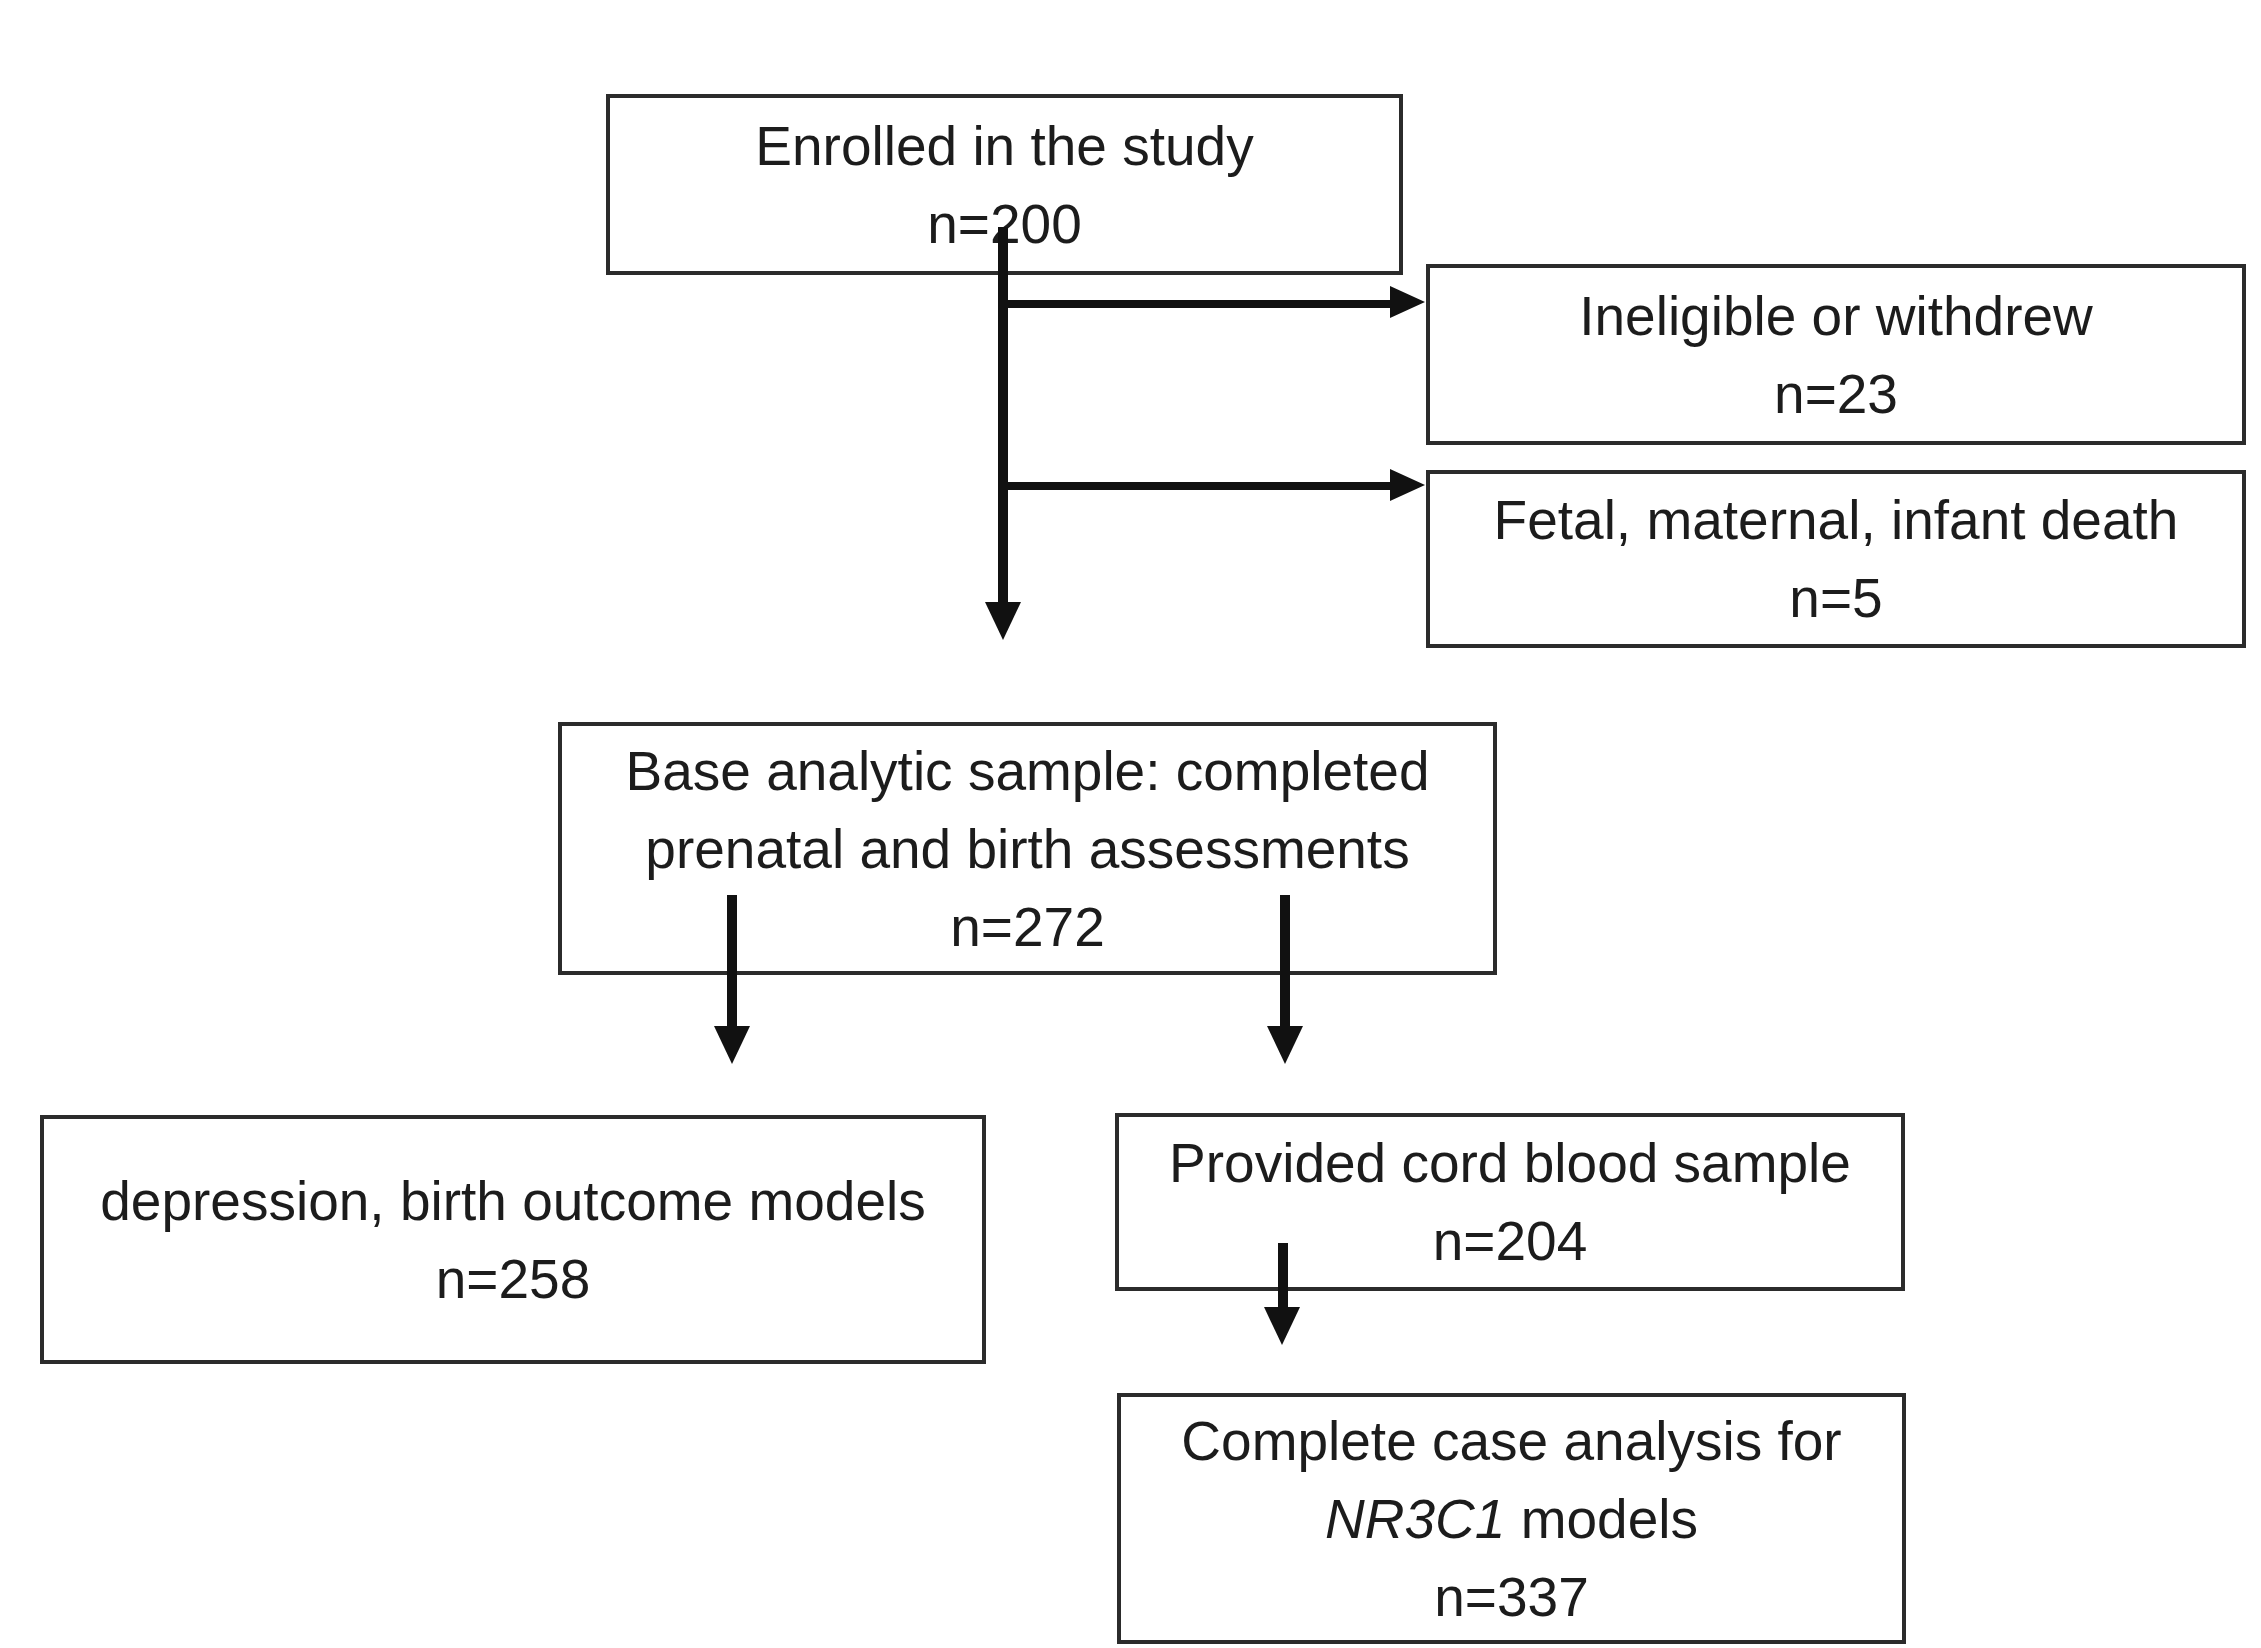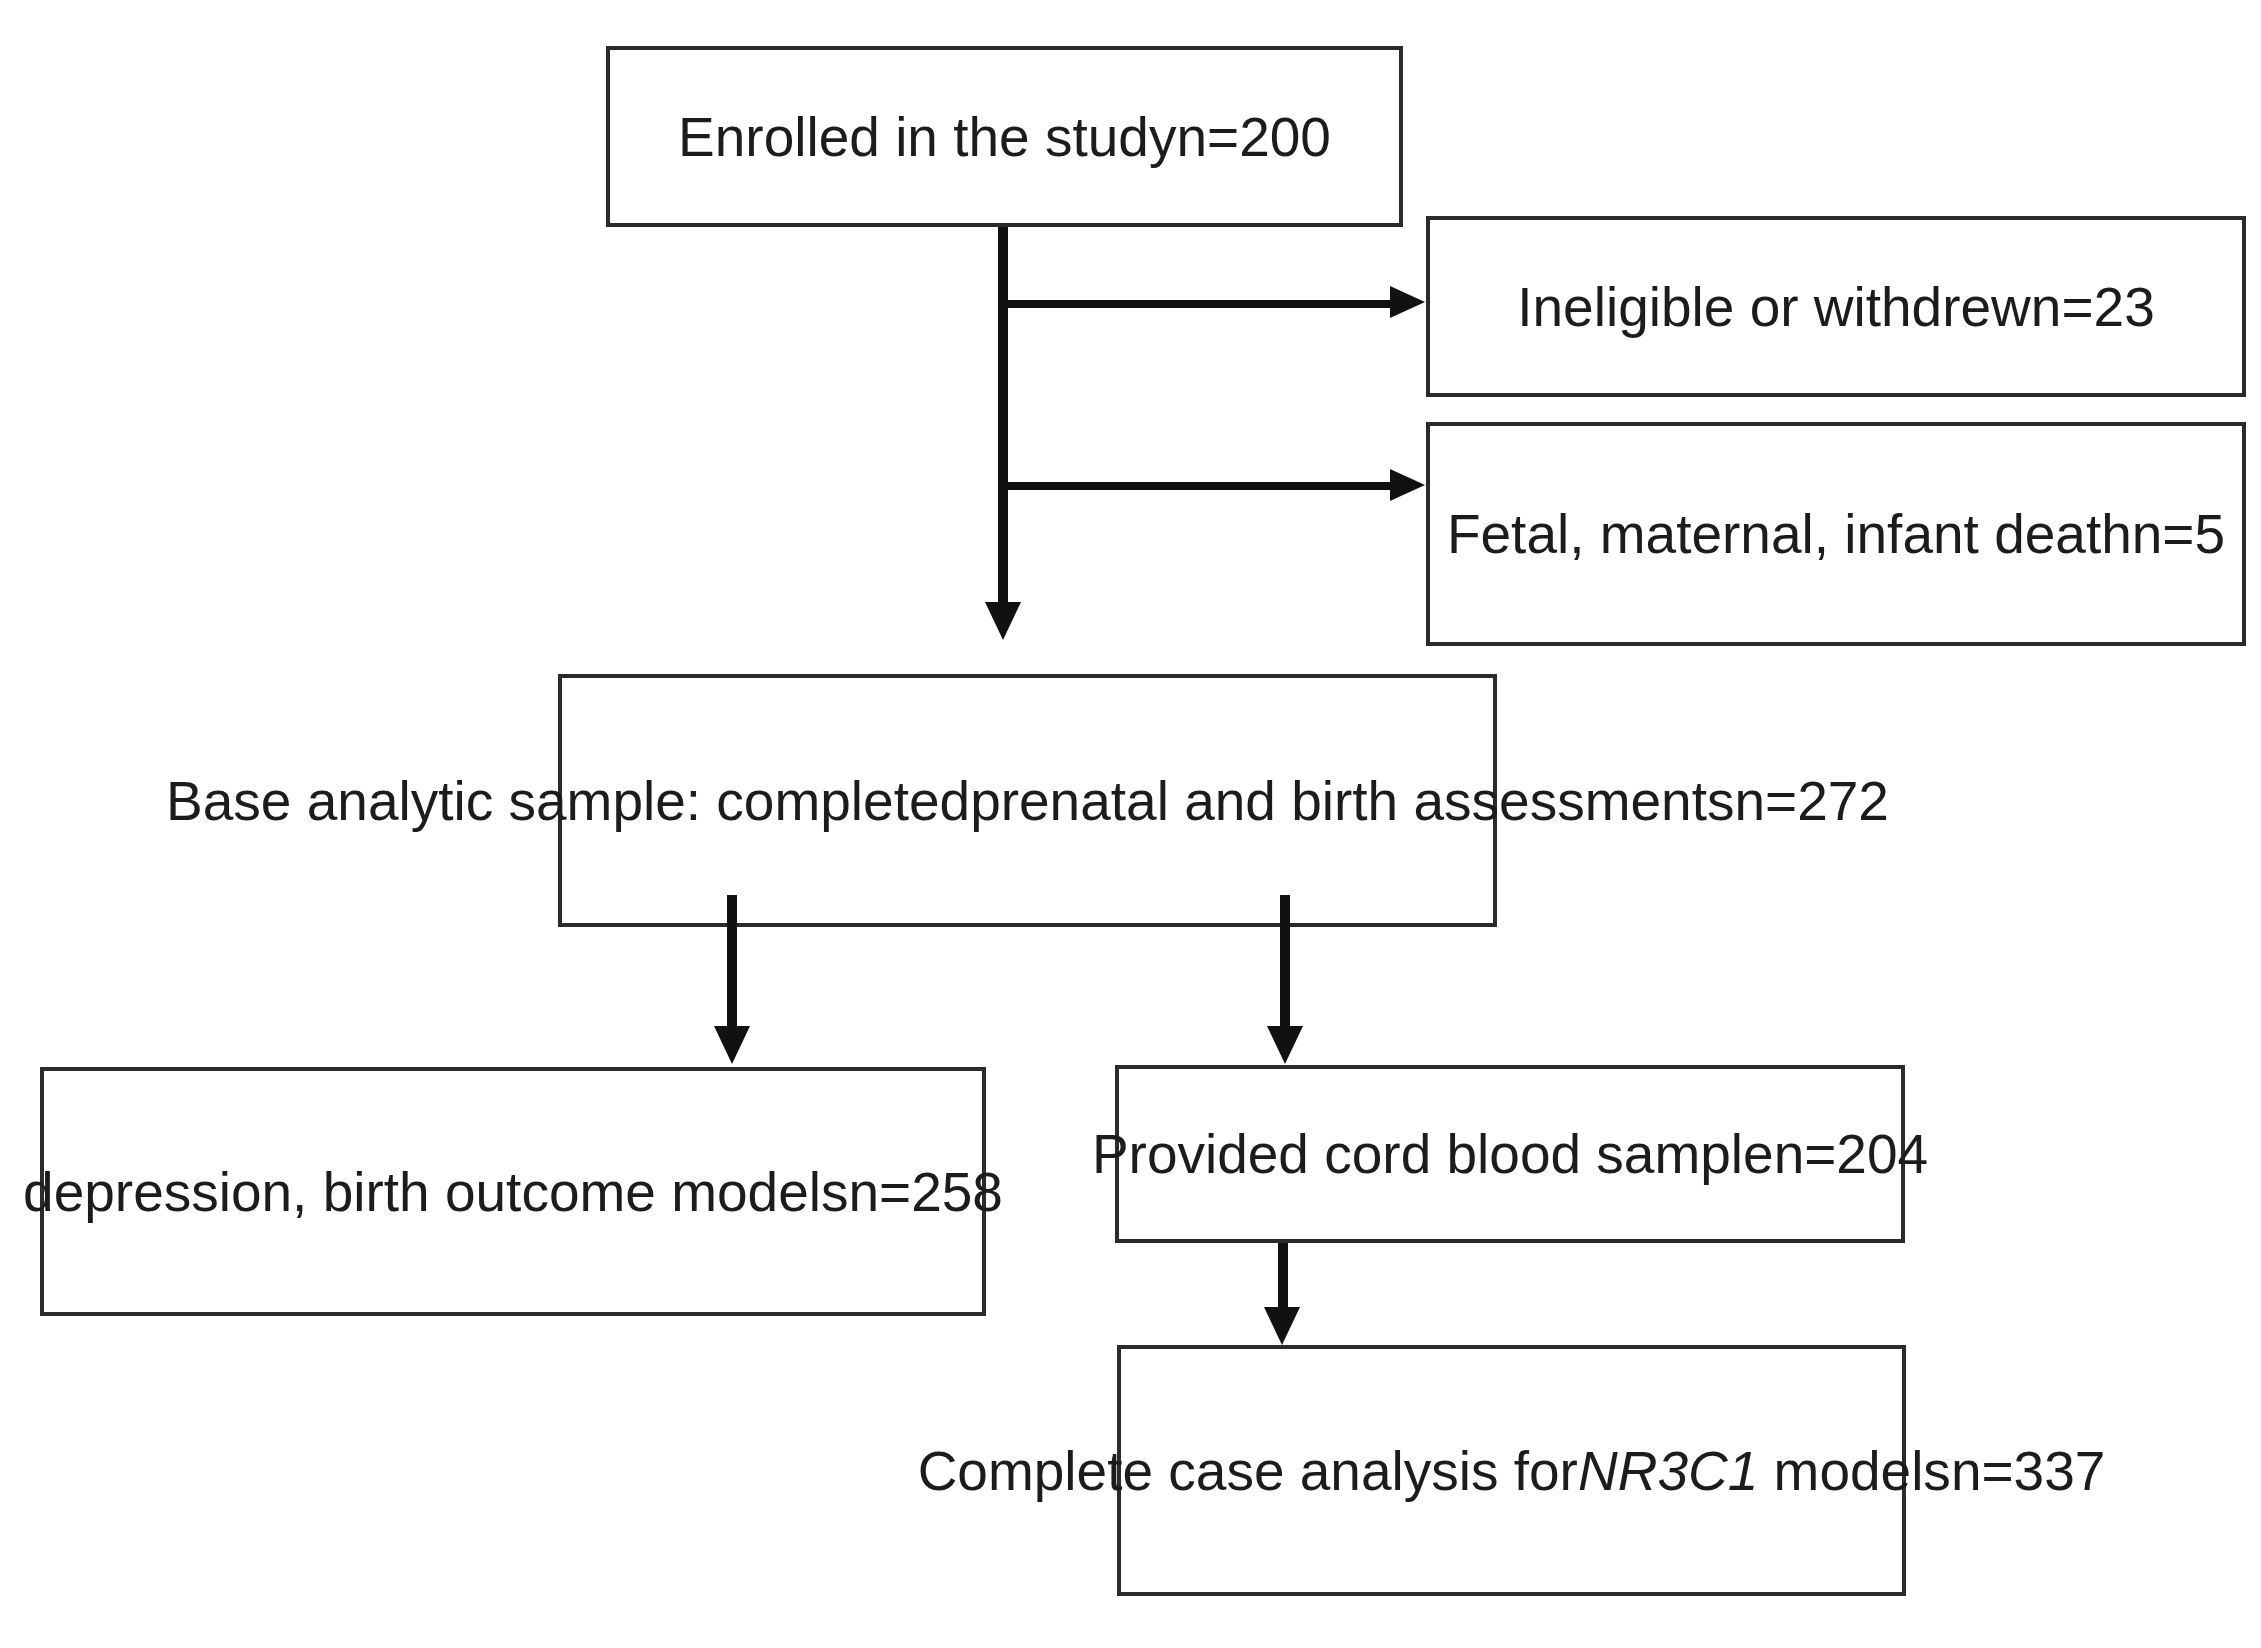--- a/index.html
+++ b/index.html
@@ -10,26 +10,27 @@
     background: var(--background, #ffffff);
     font-family: "Liberation Sans", sans-serif;
     color: var(--text, #1c1c1c);
   }
   .node {
     position: absolute;
     box-sizing: border-box;
     border: 4.2px solid var(--box-border, #2b2b2b);
     background: #ffffff;
     display: flex;
-    flex-direction: row;
+    flex-direction: column;
     justify-content: center;
     align-items: center;
     text-align: center;
     font-size: 55px;
     line-height: 78px;
+    margin-top: 48px;
   }
   .line { white-space: nowrap; }
   .italic { font-style: italic; }
   .vline, .hline {
     position: absolute;
     background: var(--arrow, #111111);
   }
   .arrow-down {
     position: absolute;
     width: 0; height: 0;
@@ -53,21 +54,21 @@
   <div class="node" style="left:606px; top:46px; width:797px; height:181px;">
     <div class="line">Enrolled in the study</div>
     <div class="line">n=200</div>
   </div>
 
   <div class="node" style="left:1426px; top:216px; width:820px; height:181px;">
     <div class="line">Ineligible or withdrew</div>
     <div class="line">n=23</div>
   </div>
 
-  <div class="node" style="left:1426px; top:422px; width:820px; height:224px;">
+  <div class="node" style="left:1426px; top:422px; width:820px; height:178px;">
     <div class="line">Fetal, maternal, infant death</div>
     <div class="line">n=5</div>
   </div>
 
   <div class="node" style="left:558px; top:674px; width:939px; height:253px;">
     <div class="line">Base analytic sample: completed</div>
     <div class="line">prenatal and birth assessments</div>
     <div class="line">n=272</div>
   </div>
 

